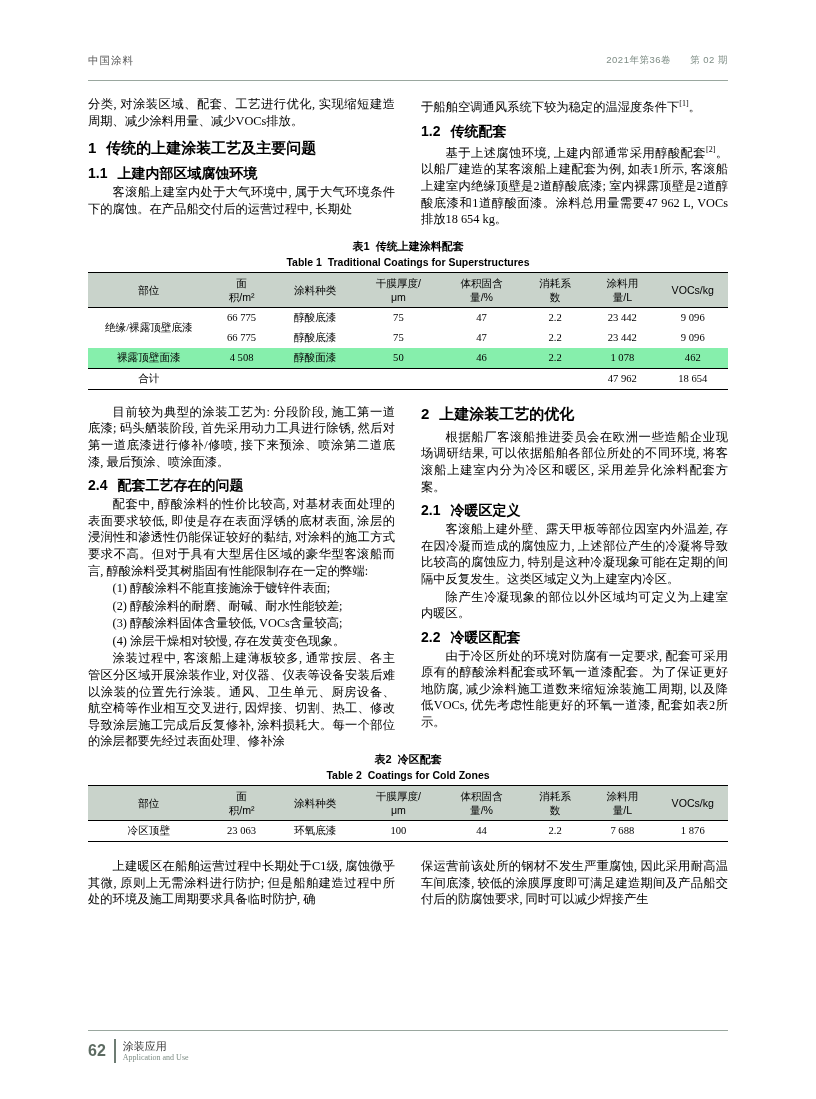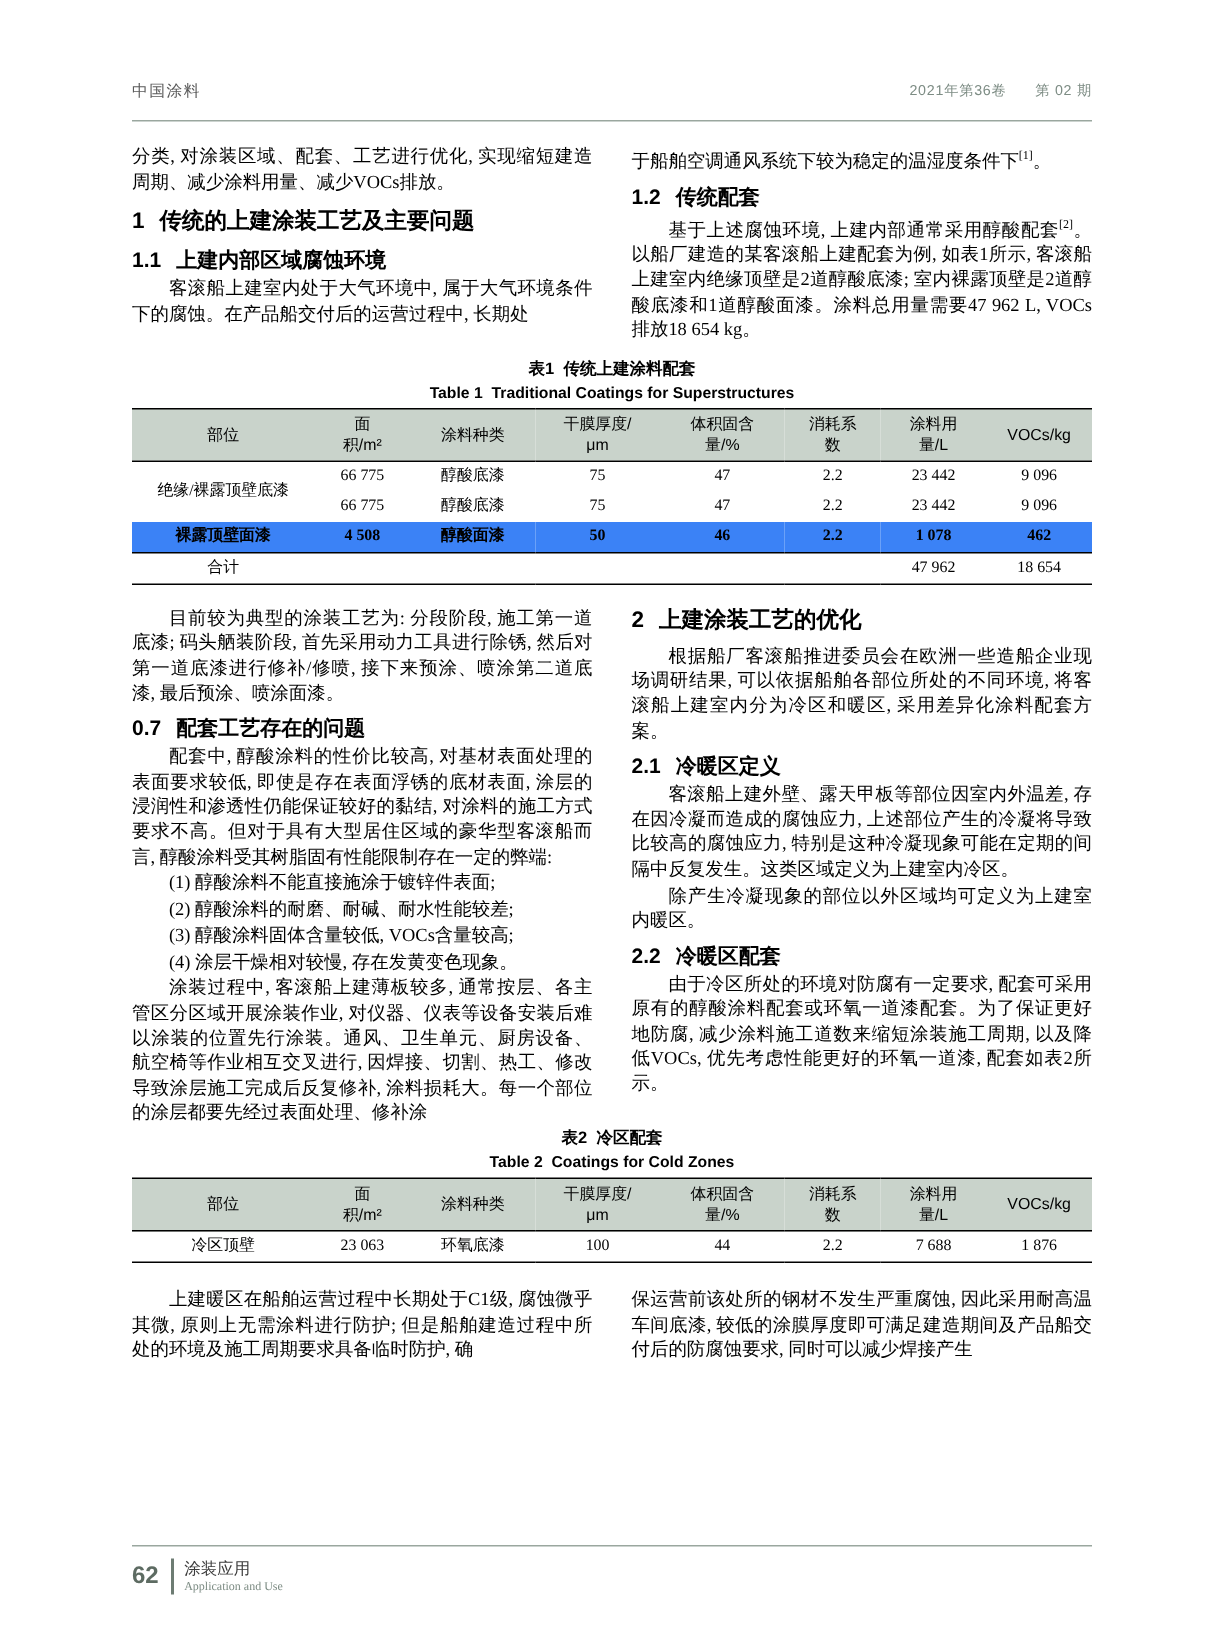--- a/index.html
+++ b/index.html
@@ -73,21 +73,21 @@
     font-family:"Liberation Serif","DejaVu Serif",serif;
   }
   table td,table th{
     text-align:center;padding:3px 14px;line-height:14px;font-weight:normal;
   }
   thead td{
     background:#c9d3cb;
     font-family:"Liberation Sans","DejaVu Sans",sans-serif;
     font-size:10.6px;
   }
-  .trow-alt td{background:#3b82f6;font-weight:bold;}
+  .trow-alt td{background:#86efac;}
   table.full{border-top:1.4px solid #000;border-bottom:1.4px solid #000;}
   table.full thead td{border-bottom:.8px solid #000;}
   table.full tfoot td{border-top:.8px solid #000;}
   .t1 col.c1{width:19%}
   
   .pg-footer{
     position:absolute;left:88px;right:88px;bottom:34px;height:34px;
     border-top:1px solid #9aa79f;
     display:flex;align-items:center;
   }
@@ -217,21 +217,21 @@
             <td>18 654</td>
           </tr>
         </tfoot>
       </table>
     </div>
 
     <div class="col-wrap" style="margin-top:14px;">
       <div class="col">
         <p class="ind">目前较为典型的涂装工艺为: 分段阶段, 施工第一道底漆; 码头舾装阶段, 首先采用动力工具进行除锈, 然后对第一道底漆进行修补/修喷, 接下来预涂、喷涂第二道底漆, 最后预涂、喷涂面漆。</p>
         <h3 class="sub">
-          <span class="num">0.7</span><span>配套工艺存在的问题</span>
+          <span class="num">2.4</span><span>配套工艺存在的问题</span>
         </h3>
         <p class="ind">配套中, 醇酸涂料的性价比较高, 对基材表面处理的表面要求较低, 即使是存在表面浮锈的底材表面, 涂层的浸润性和渗透性仍能保证较好的黏结, 对涂料的施工方式要求不高。但对于具有大型居住区域的豪华型客滚船而言, 醇酸涂料受其树脂固有性能限制存在一定的弊端:</p>
         <p class="ind">(1) 醇酸涂料不能直接施涂于镀锌件表面;</p>
         <p class="ind">(2) 醇酸涂料的耐磨、耐碱、耐水性能较差;</p>
         <p class="ind">(3) 醇酸涂料固体含量较低, VOCs含量较高;</p>
         <p class="ind">(4) 涂层干燥相对较慢, 存在发黄变色现象。</p>
         <p class="ind">涂装过程中, 客滚船上建薄板较多, 通常按层、各主管区分区域开展涂装作业, 对仪器、仪表等设备安装后难以涂装的位置先行涂装。通风、卫生单元、厨房设备、航空椅等作业相互交叉进行, 因焊接、切割、热工、修改导致涂层施工完成后反复修补, 涂料损耗大。每一个部位的涂层都要先经过表面处理、修补涂</p>
       </div>
       <div class="col">
         <p style="visibility:hidden;height:0;margin:0;"></p>

